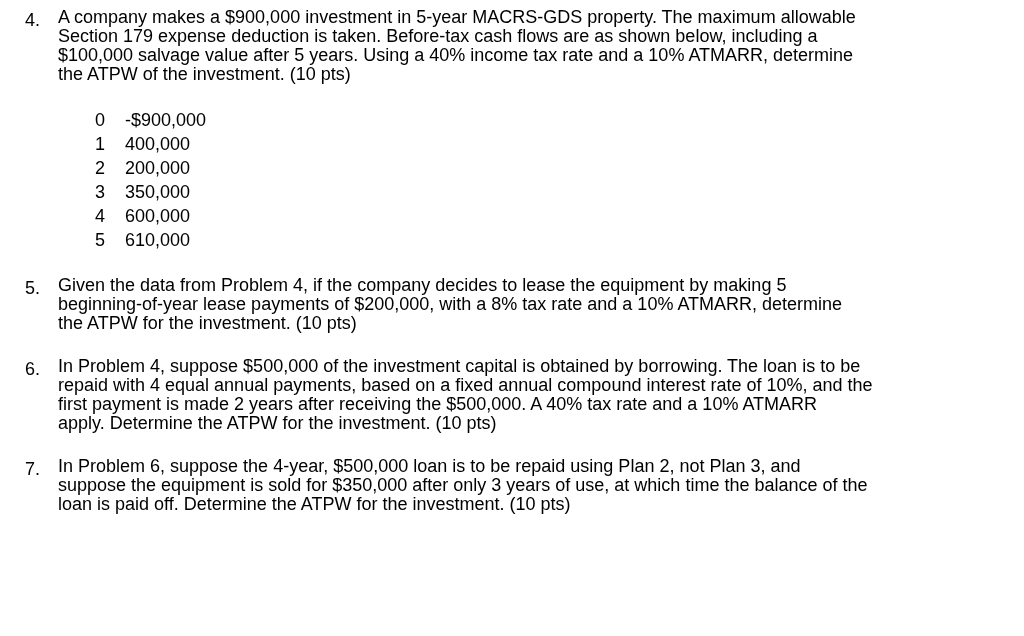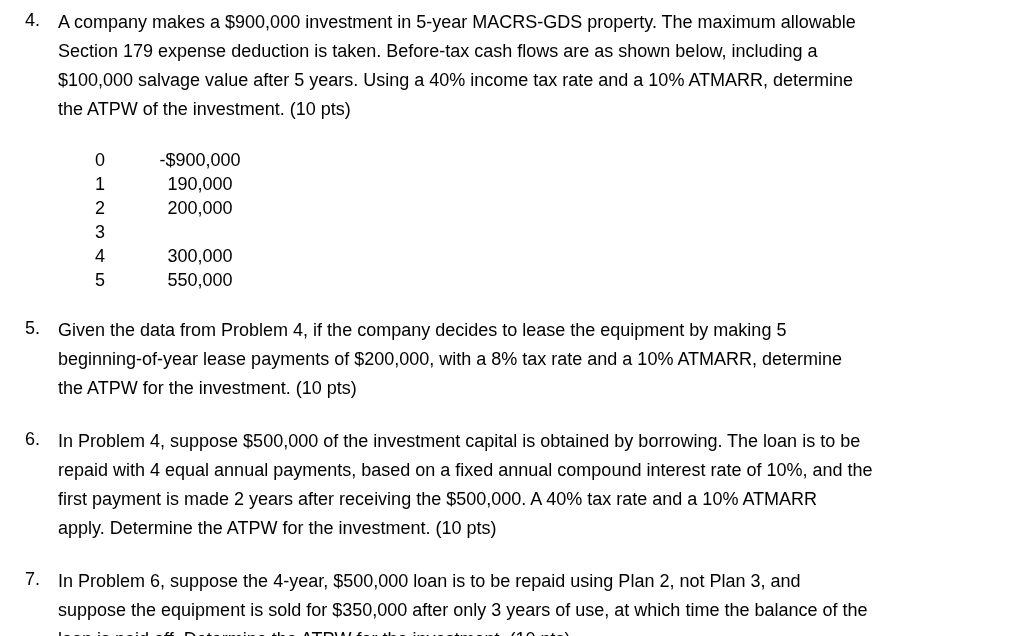--- a/index.html
+++ b/index.html
@@ -27,37 +27,37 @@
     align-items: flex-start;
     margin: 0 0 24px 0;
   }
   .pnum {
     width: 33px;
     flex-shrink: 0;
     line-height: 24px;
   }
   .ptext {
     flex: 1;
-    line-height: 29px;
+    line-height: 19px;
     white-space: pre-line;
   }
   .cashflow {
     margin: 0 0 24px 70px;
   }
   .cf-row {
     display: flex;
     line-height: 24px;
   }
   .cf-year {
     width: 30px;
     text-align: left;
   }
   .cf-amount {
     width: 150px;
-    text-align: center;
+    text-align: left;
   }
 </style>
 </head>
 <body>
 
 <div class="page">
 
   <section class="problem">
     <span class="pnum">4.</span>
     <div class="ptext">A company makes a $900,000 investment in 5-year MACRS-GDS property. The maximum allowable
@@ -66,36 +66,37 @@
 the ATPW of the investment. (10 pts)</div>
   </section>
 
   <div class="cashflow">
     <div class="cf-row">
       <span class="cf-year">0</span>
       <span class="cf-amount">-$900,000</span>
     </div>
     <div class="cf-row">
       <span class="cf-year">1</span>
-      <span class="cf-amount">190,000</span>
+      <span class="cf-amount">400,000</span>
     </div>
     <div class="cf-row">
       <span class="cf-year">2</span>
       <span class="cf-amount">200,000</span>
     </div>
     <div class="cf-row">
       <span class="cf-year">3</span>
+      <span class="cf-amount">350,000</span>
     </div>
     <div class="cf-row">
       <span class="cf-year">4</span>
-      <span class="cf-amount">300,000</span>
+      <span class="cf-amount">600,000</span>
     </div>
     <div class="cf-row">
       <span class="cf-year">5</span>
-      <span class="cf-amount">550,000</span>
+      <span class="cf-amount">610,000</span>
     </div>
   </div>
 
   <section class="problem">
     <span class="pnum">5.</span>
     <div class="ptext">Given the data from Problem 4, if the company decides to lease the equipment by making 5
 beginning-of-year lease payments of $200,000, with a 8% tax rate and a 10% ATMARR, determine
 the ATPW for the investment. (10 pts)</div>
   </section>
 

